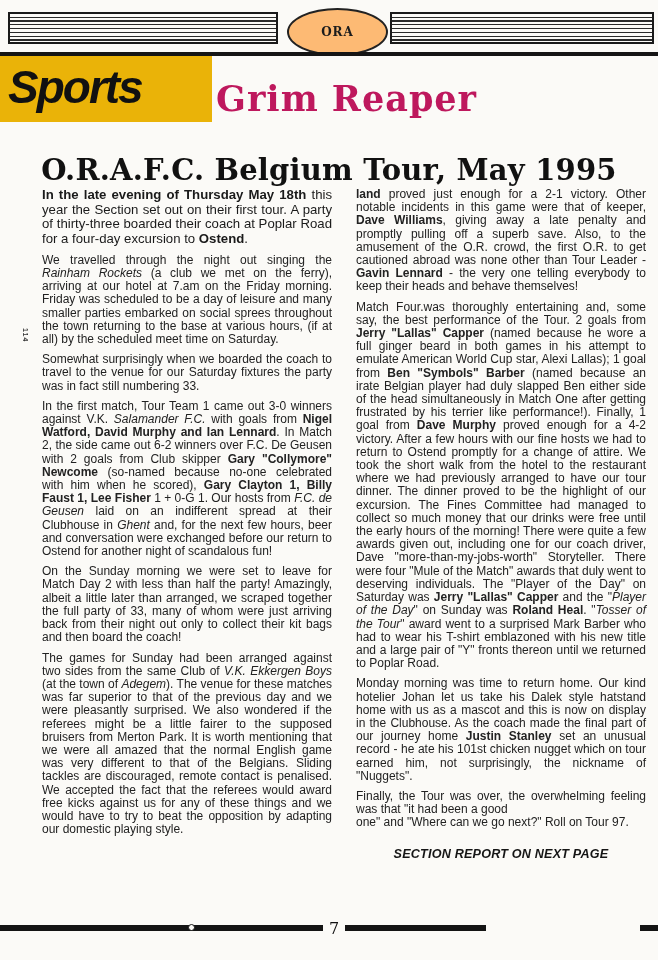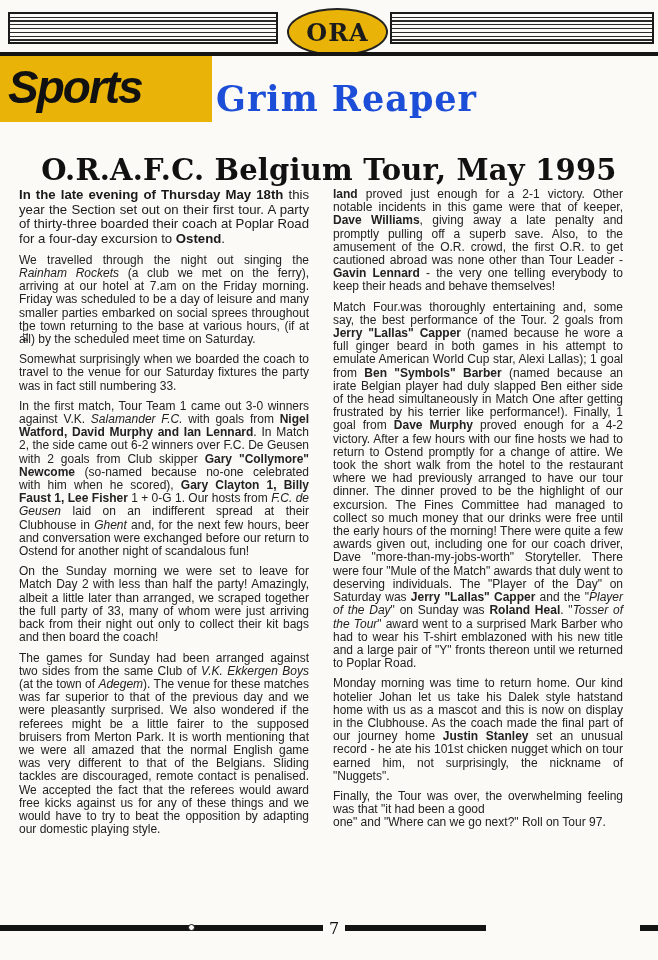--- a/index.html
+++ b/index.html
@@ -11,45 +11,45 @@
   
   .stripe-bar{
     position:absolute;top:12px;height:28px;border:2px solid #1a1a1a;
     background:repeating-linear-gradient(to bottom,transparent 0 2.6px,#2a2a2a 2.6px 3.8px);
     background-color:#fbfaf7;
   }
   .stripe-left{left:8px;width:266px;}
   .stripe-right{left:390px;width:260px;}
   .ora-oval{
     position:absolute;left:287px;top:8px;width:97px;height:44px;
-    border:2px solid #222;border-radius:50%;background:#eab308;
+    border:2px solid #222;border-radius:50%;background:#fdba74;
     display:flex;align-items:center;justify-content:center;
-    font-family:"DejaVu Serif",serif;font-weight:bold;font-size:24px;letter-spacing:1px;
+    font-family:"DejaVu Serif",serif;font-weight:bold;font-size:12px;letter-spacing:1px;
   }
   .header-divider{position:absolute;left:0;top:52px;width:658px;height:4px;background:#151515;}
   .sports-banner{
     position:absolute;left:0;top:56px;width:212px;height:66px;background:#eab308;
   }
   .sports-label{
     position:absolute;left:8px;top:4px;
     font-size:46px;font-weight:bold;font-style:italic;letter-spacing:-2px;color:#111;
   }
   .masthead-title{
     position:absolute;left:216px;top:78px;
     font-family:"DejaVu Serif",serif;font-weight:bold;font-size:35px;
-    letter-spacing:1px;color:#1d4ed8;
+    letter-spacing:1px;color:#be185d;
   }
   .article-title{
     position:absolute;left:0;top:134px;width:658px;text-align:center;
     font-family:"DejaVu Serif",serif;font-weight:bold;font-size:29px;color:#111;
     letter-spacing:0.2px;
   }
   
   .columns{
-    position:absolute;left:19px;top:188px;width:604px;
+    position:absolute;left:42px;top:188px;width:604px;
     display:flex;gap:24px;
   }
   .col{width:290px;}
   .para{margin:0 0 7px;text-align:justify;font-size:12px;line-height:13.2px;color:#222;}
   .para.intro{font-size:13.2px;line-height:14.7px;color:#1a1a1a;}
   .para.note{
     text-align:center;font-weight:bold;font-style:italic;font-size:12.6px;
     margin-top:18px;letter-spacing:0.2px;color:#151515;
   }
   .b{font-weight:bold;}
@@ -106,20 +106,21 @@
         <p class="para body"><span>Somewhat surprisingly when we boarded the coach to travel to the venue for our Saturday fixtures the party was in fact still numbering 33.</span></p>
         <p class="para body"><span>In the first match, Tour Team 1 came out 3-0 winners against V.K. </span><span class="i">Salamander F.C.</span><span> with goals from </span><span class="b">Nigel Watford, David Murphy and Ian Lennard</span><span>.  In Match 2, the side came out 6-2 winners over F.C. De Geusen with 2 goals from Club skipper </span><span class="b">Gary "Collymore" Newcome</span><span> (so-named because no-one celebrated with him when he scored), </span><span class="b">Gary Clayton 1, Billy Faust 1, Lee Fisher</span><span> 1 + 0-G 1. Our hosts from </span><span class="i">F.C. de Geusen</span><span> laid on an indifferent spread at their Clubhouse in </span><span class="i">Ghent</span><span> and, for the next few hours, beer and conversation were exchanged before our return to Ostend for another night of scandalous fun!</span></p>
         <p class="para body"><span>On the Sunday morning we were set to leave for Match Day 2 with less than half the party!  Amazingly, albeit a little later than arranged, we scraped together the full party of 33, many of whom were just arriving back from their night out only to collect their kit bags and then board the coach!</span></p>
         <p class="para body"><span>The games for Sunday had been arranged against two sides from the same Club of </span><span class="i">V.K. Ekkergen Boys</span><span> (at the town of </span><span class="i">Adegem</span><span>).  The venue for these matches was far superior to that of the previous day and we were pleasantly surprised.  We also wondered if the referees might be a little fairer to the supposed bruisers from Merton Park.  It is worth mentioning that we were all amazed that the normal English game was very different to that of the Belgians.  Sliding tackles are discouraged, remote contact is penalised.  We accepted the fact that the referees would award free kicks against us for any of these things and we would have to try to beat the opposition by adapting our domestic playing style.</span></p>
       </div>
     <div class="col">
         <p class="para body"><span class="b">land</span><span> proved just enough for a 2-1 victory.  Other notable incidents in this game were that of keeper, </span><span class="b">Dave Williams</span><span>, giving away a late penalty and promptly pulling off a superb save.  Also, to the amusement of the O.R. crowd, the first O.R. to get cautioned abroad was none other than Tour Leader - </span><span class="b">Gavin Lennard</span><span> - the very one telling everybody to keep their heads and behave themselves!</span></p>
         <p class="para body"><span>Match Four.was thoroughly entertaining and, some say, the best performance of the Tour. 2 goals from </span><span class="b">Jerry "Lallas" Capper</span><span> (named because he wore a full ginger beard in both games in his attempt to emulate American World Cup star, Alexi Lallas); 1 goal from </span><span class="b">Ben "Symbols" Barber</span><span> (named because an irate Belgian player had duly slapped Ben either side of the head simultaneously in Match One after getting frustrated by his terrier like performance!).  Finally, 1 goal from </span><span class="b">Dave Murphy</span><span> proved enough for a 4-2 victory.  After a few hours with our fine hosts we had to return to Ostend promptly for a change of attire.  We took the short walk from the hotel to the restaurant where we had previously arranged to have our tour dinner.  The dinner proved to be the highlight of our excursion.  The Fines Committee had managed to collect so much money that our drinks were free until the early hours of the morning!  There were quite a few awards given out, including one for our coach driver, Dave "more-than-my-jobs-worth" Storyteller.  There were four "Mule of the Match" awards that duly went to deserving individuals.  The "Player of the Day" on Saturday was </span><span class="b">Jerry "Lallas" Capper</span><span> and the "</span><span class="i">Player of the Day</span><span>" on Sunday was </span><span class="b">Roland Heal</span><span>.  "</span><span class="i">Tosser of the Tour</span><span>" award went to a surprised Mark Barber who had to wear his T-shirt emblazoned with his new title and a large pair of "Y" fronts thereon until we returned to Poplar Road.</span></p>
         <p class="para body"><span>Monday morning was time to return home.  Our kind hotelier Johan let us take his Dalek style hatstand home with us as a mascot and this is now on display in the Clubhouse.  As the coach made the final part of our journey home </span><span class="b">Justin Stanley</span><span> set an unusual record - he ate his 101st chicken nugget which on tour earned him, not surprisingly, the nickname of "Nuggets".</span></p>
         <p class="para body"><span>Finally, the Tour was over, the overwhelming feeling was that "it had been a good</span><br><span>one" and "Where can we go next?" Roll on Tour 97.</span></p>
+        <p class="para note"><span>SECTION REPORT ON NEXT PAGE</span></p>
       </div>
   </div>
 
   <div class="footer">
     <div class="fbar fbar-left">
       <div class="footer-dot"></div>
     </div>
     <span class="page-number">7</span>
     <div class="fbar fbar-mid"></div>
     <div class="fbar fbar-right"></div>

